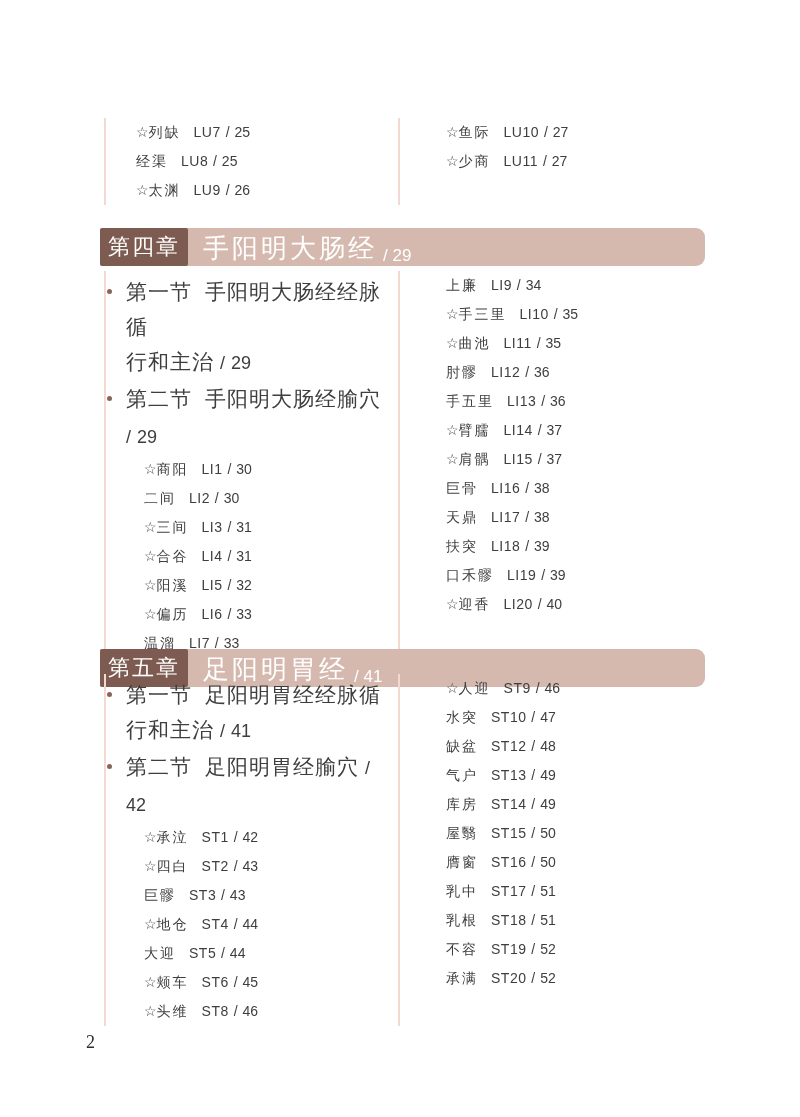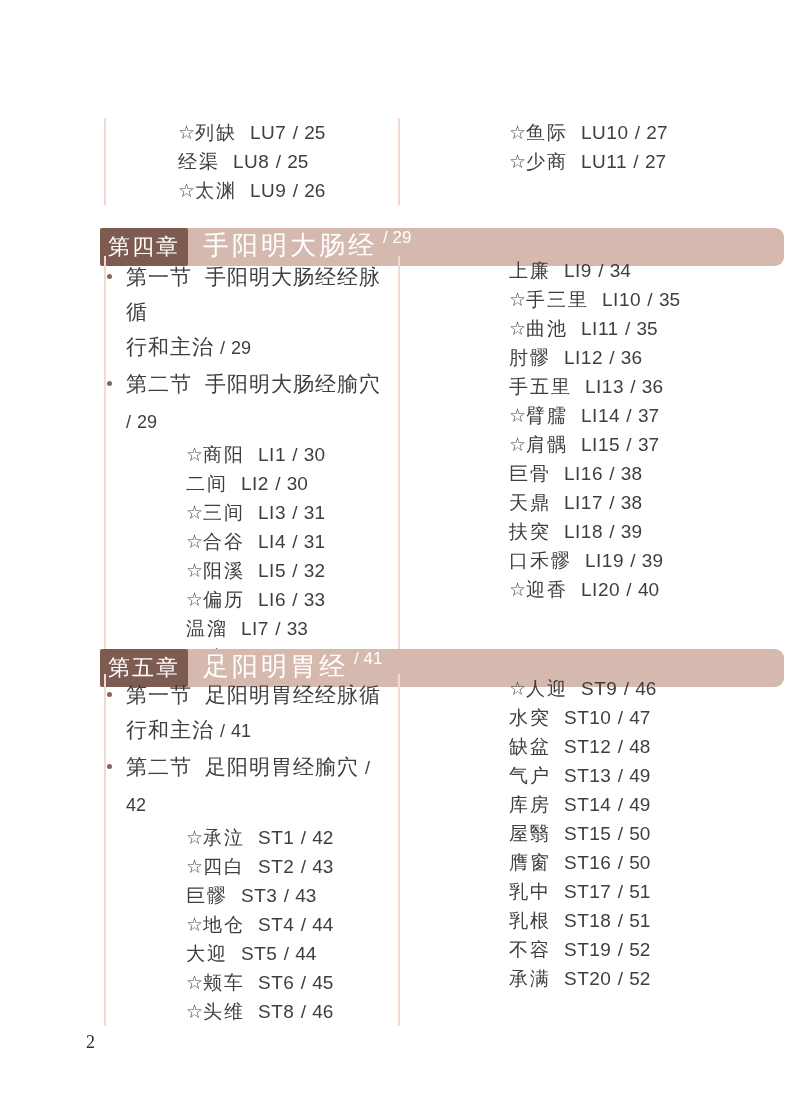--- a/index.html
+++ b/index.html
@@ -5,38 +5,38 @@
   :root{
     --band_bg:#d5b9ae; --chapter_box_bg:#7d5b50; --band_text:#ffffff;
     --line_pink:#f3d9d0; --bullet:#8a6458; --text:#3e3e3e;
   }
   html,body{margin:0;padding:0;background:#ffffff;}
   body{width:800px;height:1117px;position:relative;overflow:hidden;
        font-family:"Liberation Sans","DejaVu Sans",sans-serif;color:var(--text);}
   .block{position:absolute;left:104px;display:flex;align-items:stretch;}
   .bcol{box-sizing:border-box;}
   .bcol-left{width:294px;border-left:2px solid var(--line_pink);}
-  .bcol-right{width:307px;border-left:2px solid var(--line_pink);padding-left:67px;}
+  .bcol-right{width:307px;border-left:2px solid var(--line_pink);padding-left:46px;}
   .plist{padding-left:38px;}
   .plist-top{padding-left:30px;}
   .bcol-right .plist{padding-left:0;}
-  .prow{height:29px;line-height:29px;font-size:19px;white-space:nowrap;margin-left:42px;}
+  .prow{height:29px;line-height:29px;font-size:14px;white-space:nowrap;}
   .star{letter-spacing:0;}
   .pname{letter-spacing:2px;}
   .pcode{margin-left:13px;letter-spacing:0.5px;}
   .psep{margin:0 1px;}
   .sections{padding-left:20px;padding-top:3px;}
   .section{position:relative;margin:0;font-size:21px;line-height:35px;width:262px;}
   .sec-dot{position:absolute;left:-19px;top:15px;width:5px;height:5px;border-radius:50%;
            background:var(--bullet);}
   .sec-label{letter-spacing:1px;}
   .sec-title{margin-left:13px;letter-spacing:1px;white-space:pre-line;}
   .sec-page{font-size:18px;}
-  .band{position:absolute;left:100px;width:684px;height:38px;background:var(--band_bg);
-        border-radius:3px 9px 9px 3px;display:flex;align-items:flex-start;}
+  .band{position:absolute;left:100px;width:605px;height:38px;background:var(--band_bg);
+        border-radius:3px 9px 9px 3px;display:flex;align-items:flex-end;}
   .band-num{background:var(--chapter_box_bg);height:38px;min-width:84px;box-sizing:border-box;
             padding:0 8px;display:flex;align-items:center;justify-content:center;
             color:var(--band_text);font-size:22px;letter-spacing:2px;border-radius:2px;}
   .band-title{color:var(--band_text);font-size:26px;margin-left:15px;letter-spacing:3px;}
   .band-page{color:var(--band_text);font-size:17px;margin-left:6px;margin-top:0;}
   .folio{position:absolute;left:86px;top:1032px;font-size:18px;color:#2e2e2e;
          font-family:"Liberation Serif","DejaVu Serif",serif;}
 </style>
 </head>
 <body>
@@ -61,21 +61,21 @@
       </div>
   </div>
 </div>
 
 <div class="band" style="top:228px;">
   <div class="band-num">第四章</div>
   <div class="band-title">手阳明大肠经</div>
   <div class="band-page"><span> / </span><span>29</span></div>
 </div>
 
-<div class="block" style="top:256px;">
+<div class="block" style="top:271px;">
   <div class="bcol bcol-left">
     <div class="sections">
       <p class="section"><span class="sec-dot"></span><span class="sec-label">第一节</span><span class="sec-title">手阳明大肠经经脉循
 行和主治</span><span class="psep sec-page"> / </span><span class="sec-page">29</span></p>
       <p class="section"><span class="sec-dot"></span><span class="sec-label">第二节</span><span class="sec-title">手阳明大肠经腧穴</span><span class="psep sec-page"> / </span><span class="sec-page">29</span></p>
     </div>
     <div class="plist">
 
         <div class="prow"><span class="star">☆</span><span class="pname">商阳</span><span class="pcode">LI1</span><span class="psep"> / </span><span class="ppage">30</span></div>
 

